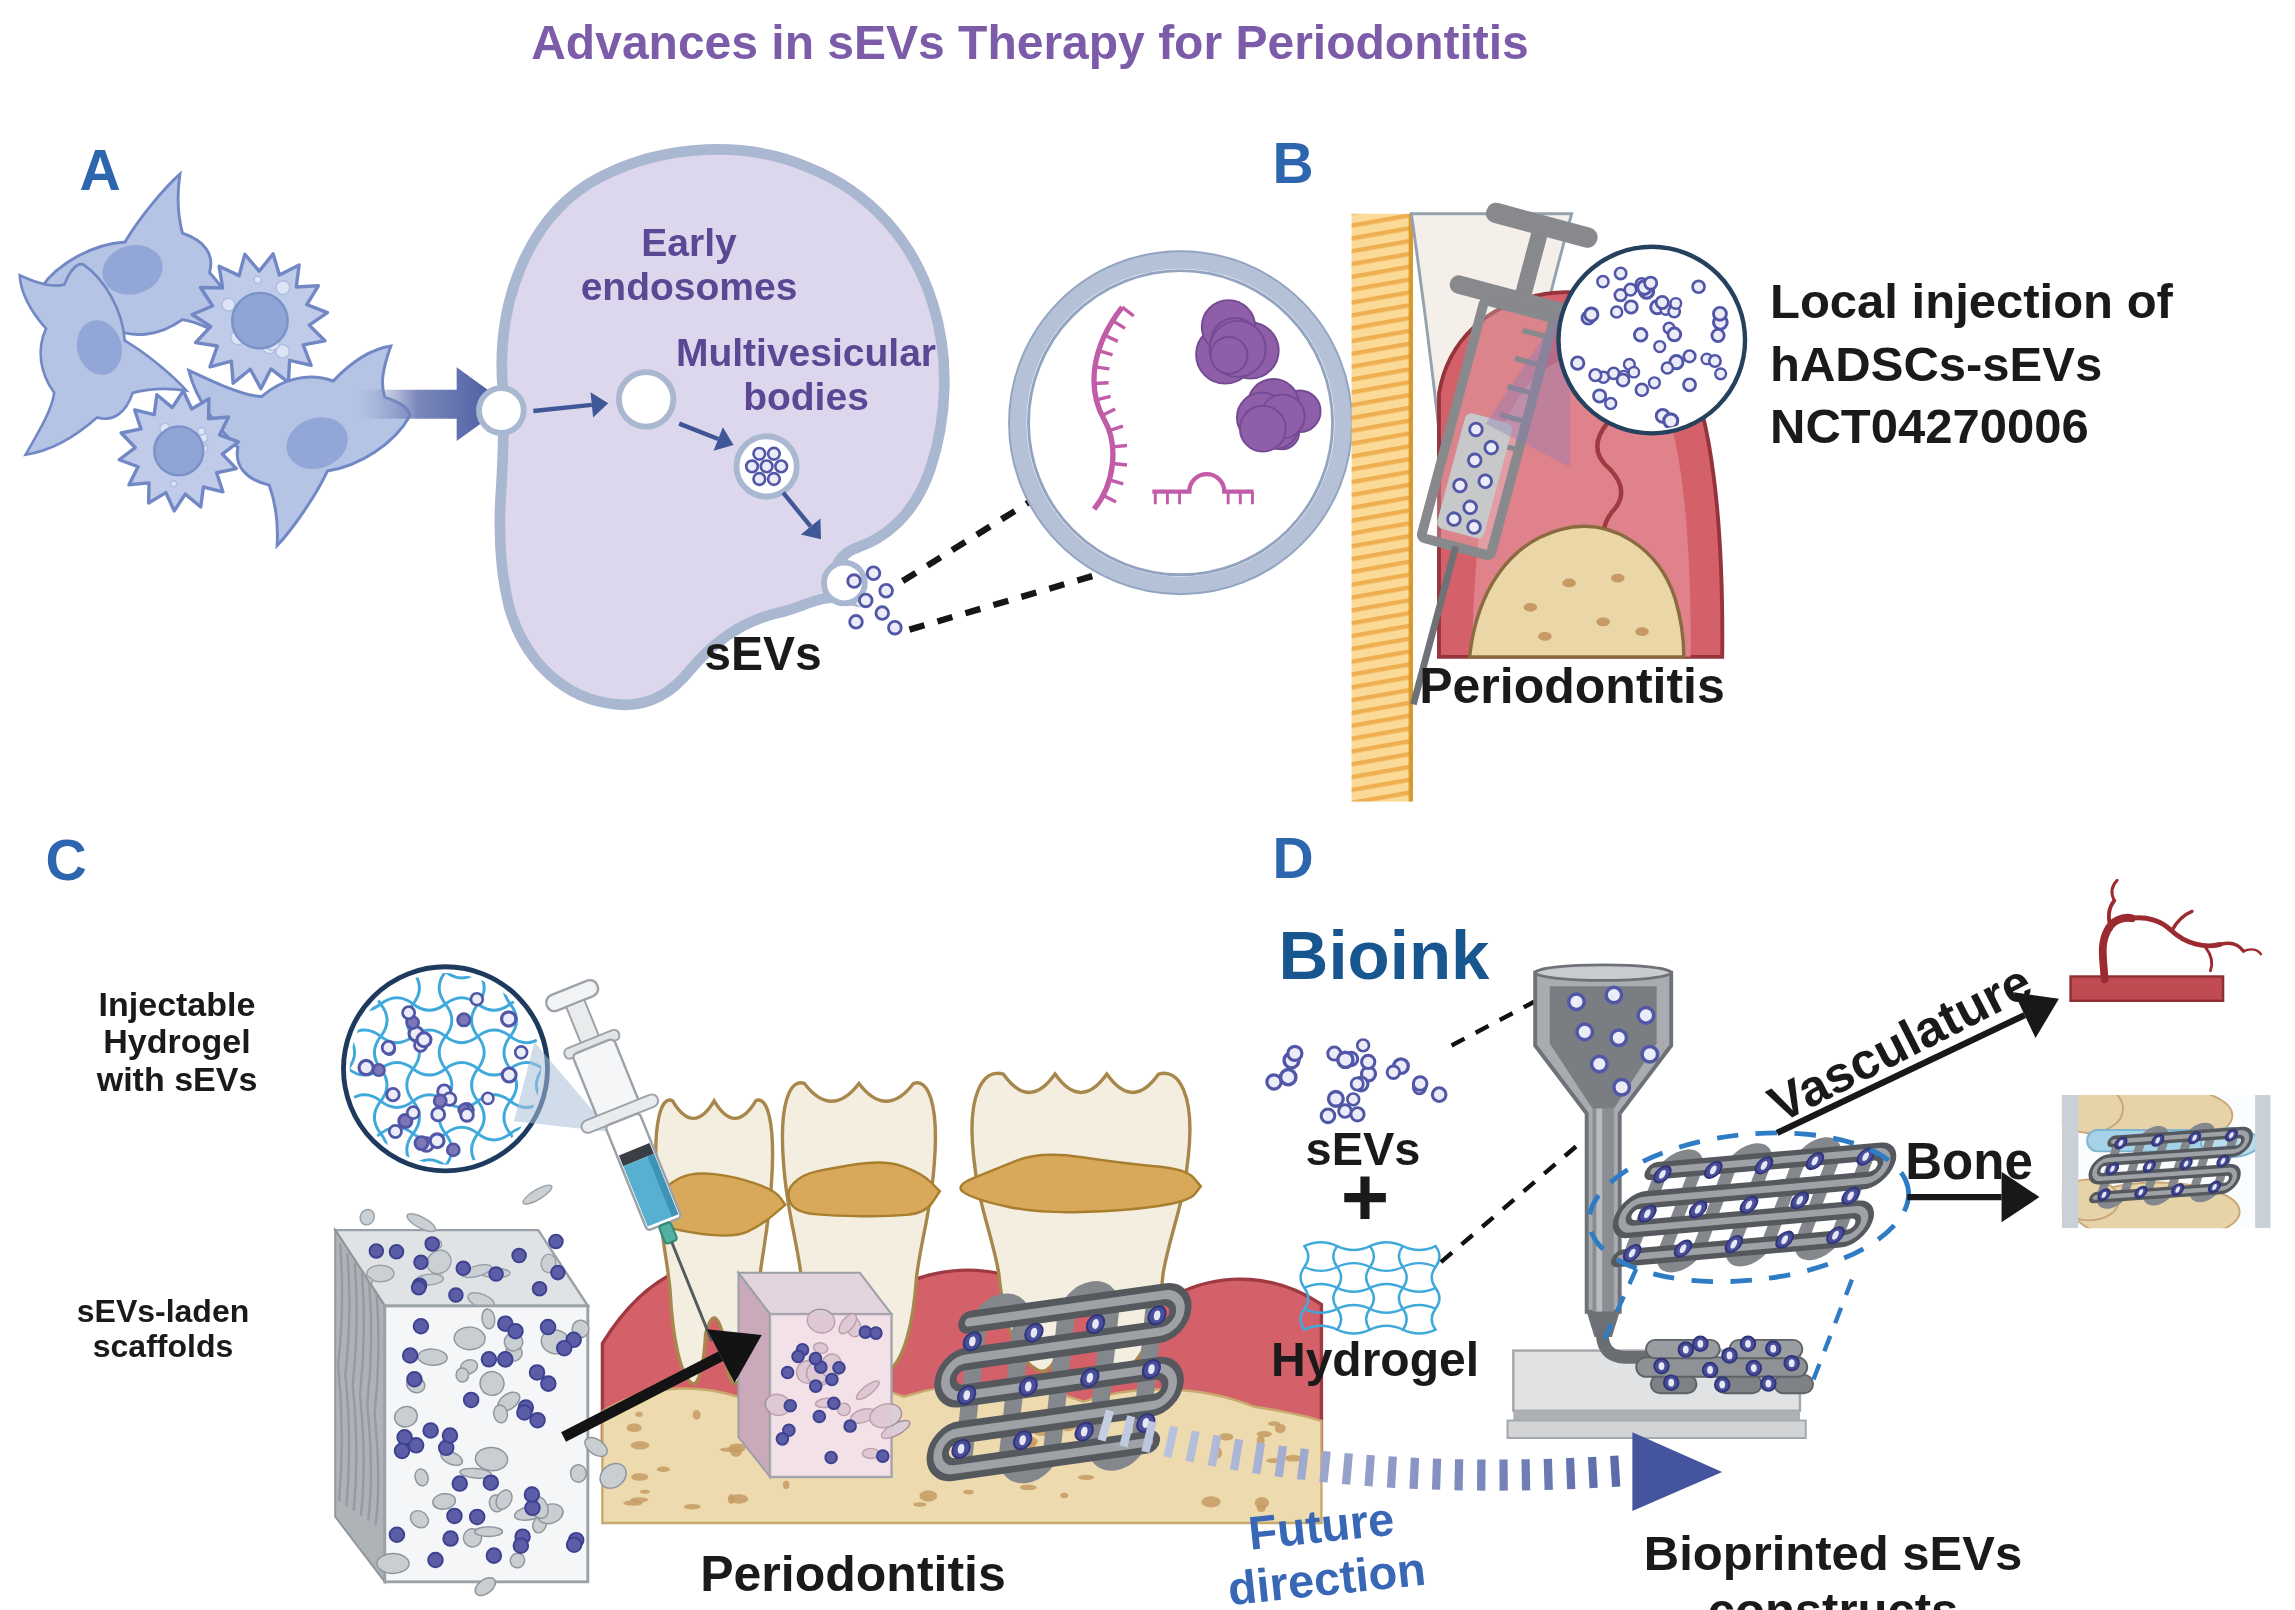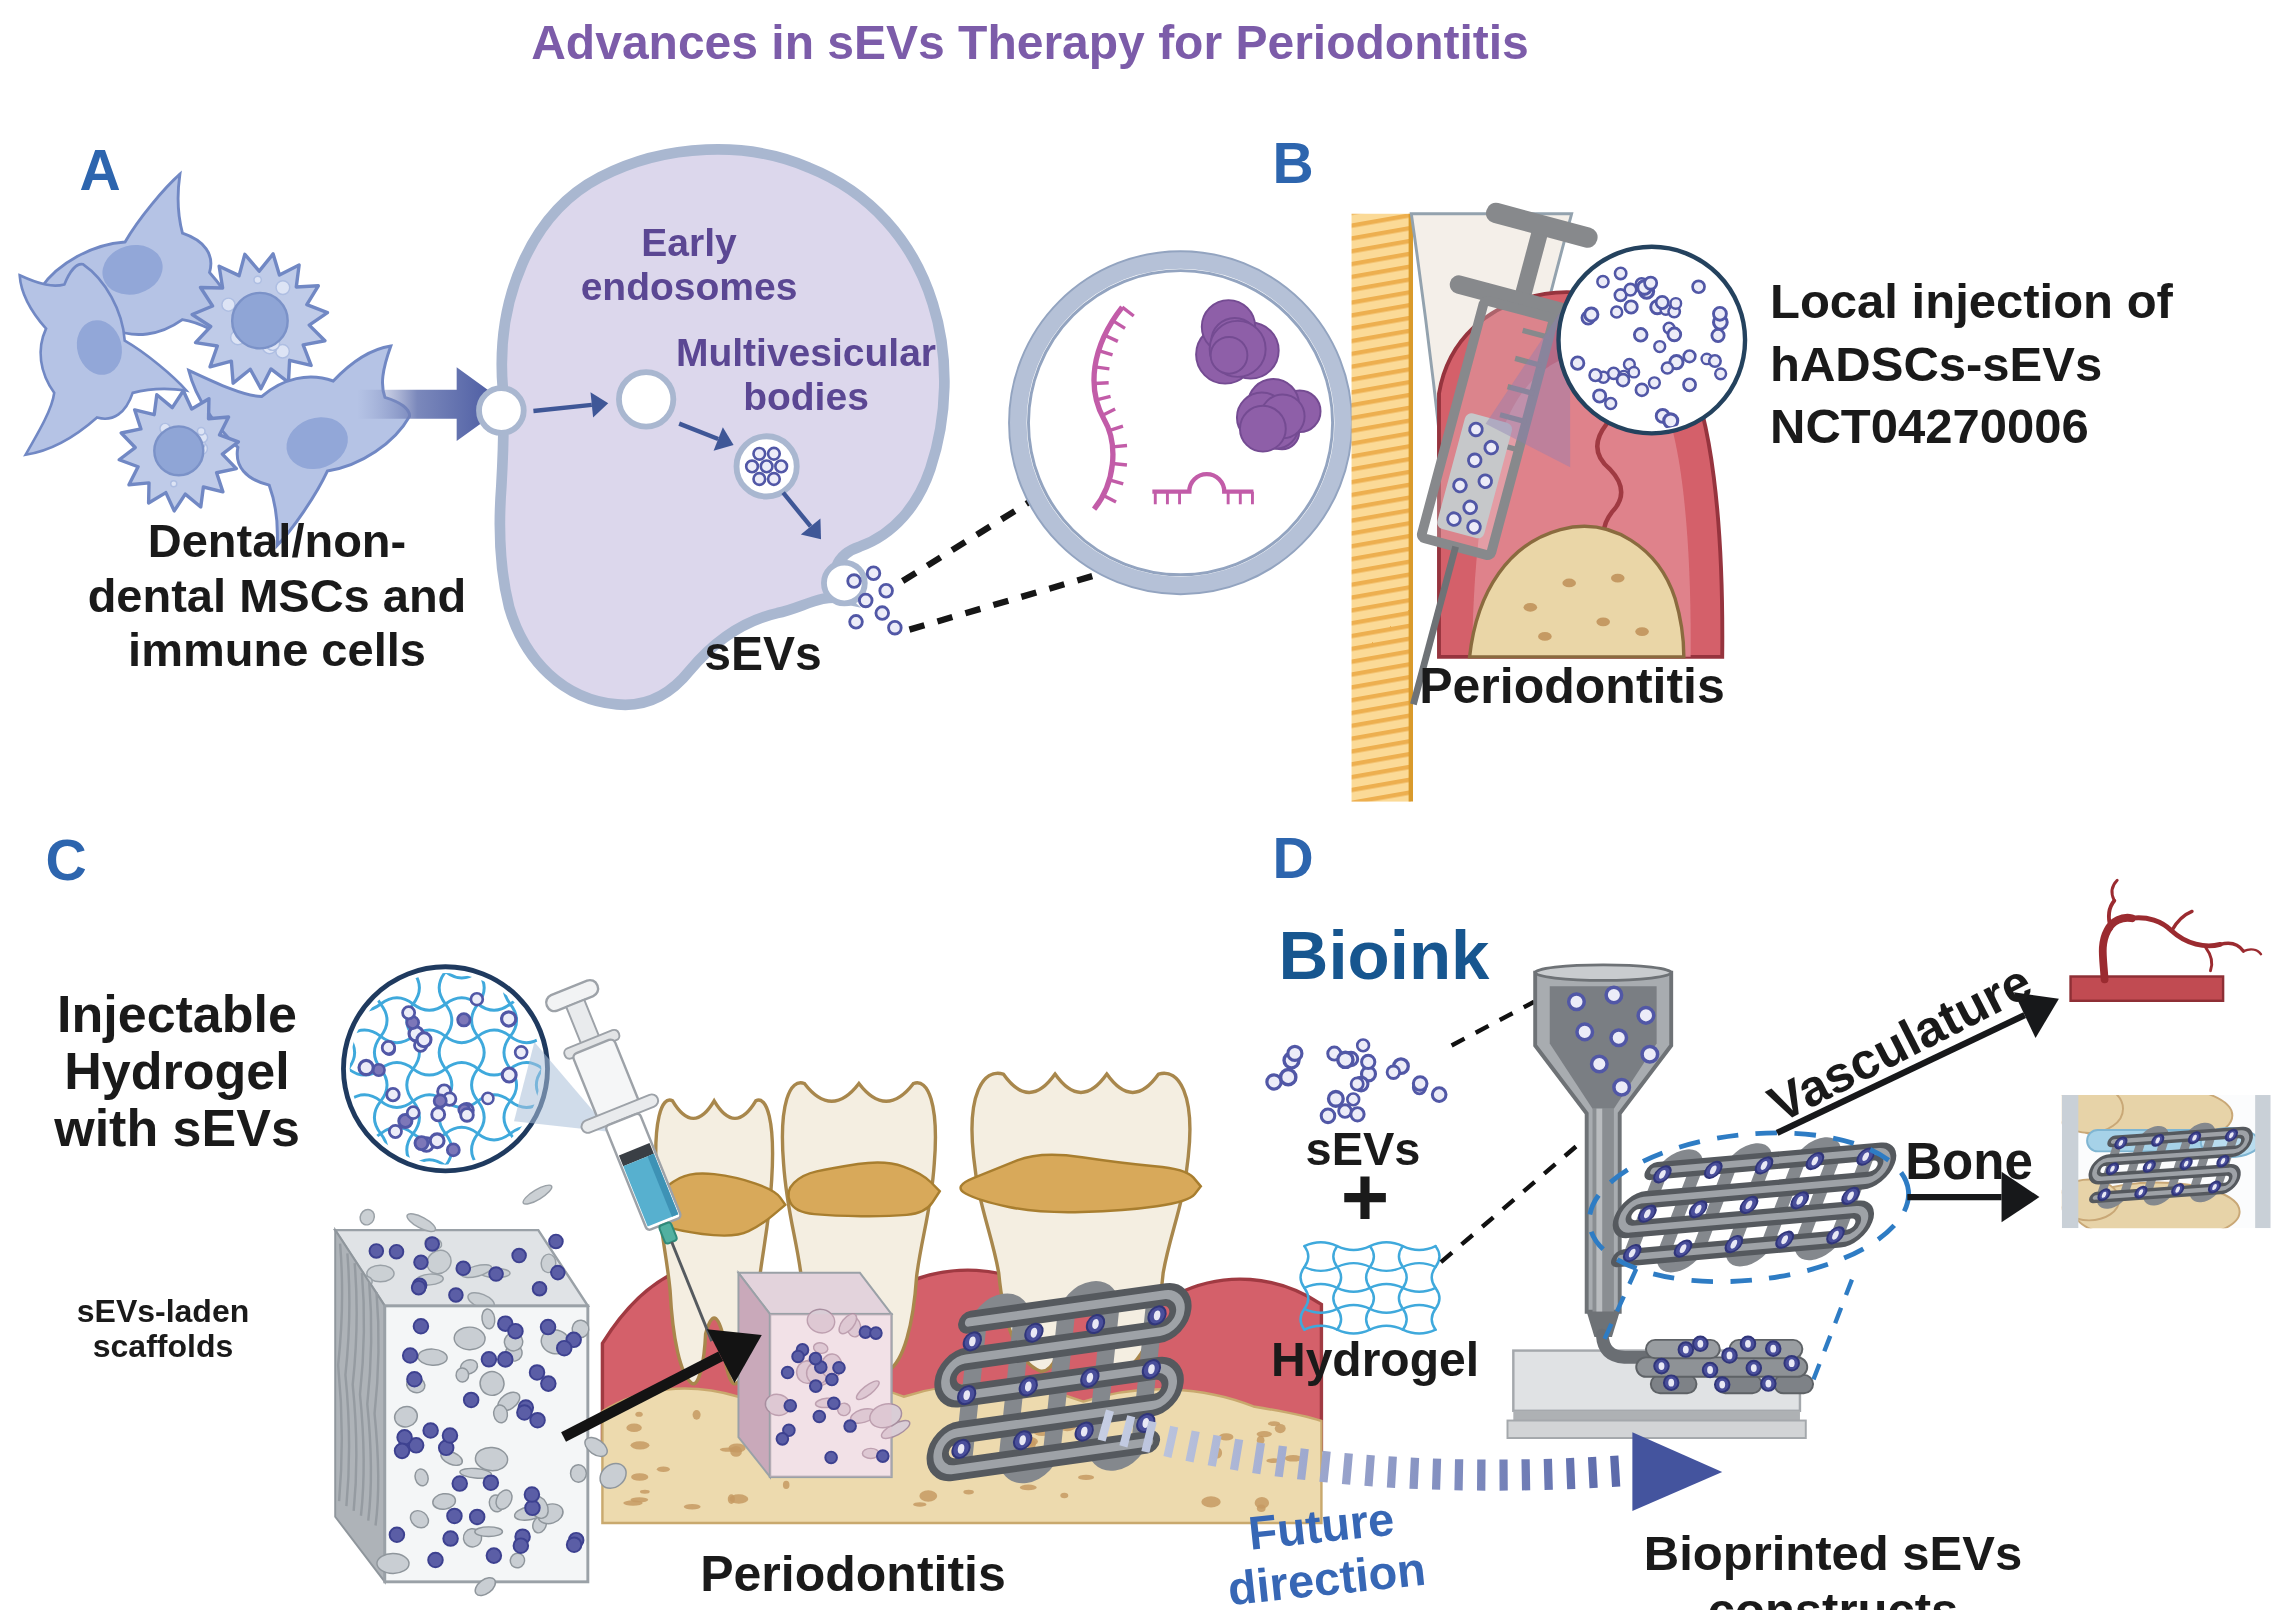--- a/index.html
+++ b/index.html
@@ -749,37 +749,34 @@
       </g>
     <g id="gD_future">
         <path d="M 2268,2932 C 2600,3026 2960,3054 3362,3026" fill="none" stroke="url(#fgrad)" stroke-width="64" stroke-dasharray="17 29"></path>
         <polygon points="3360,2948 3360,3110 3545,3030" fill="#44549E"></polygon>
       </g>
   </svg>
 
   <div class="txt title" style="left:1030px;top:14.6px;font-size:48px;">Advances in sEVs Therapy for Periodontitis</div>
 
   <div class="txt pl" style="left:100px;top:137px;font-size:57px;">A</div>
-  <div class="txt" style="left:277px;top:514px;font-size:47px;">Dental/non-
-dental MSCs and
-immune cells</div>
   <div class="txt purple" style="left:806px;top:331px;font-size:39px;line-height:1.12;">Multivesicular
 bodies</div>
   <div class="txt purple" style="left:689px;top:221px;font-size:39px;line-height:1.12;">Early
 endosomes</div>
   <div class="txt" style="left:763px;top:626px;font-size:48px;">sEVs</div>
 
   <div class="txt pl" style="left:1293px;top:130px;font-size:57px;">B</div>
   <div class="txt left" style="left:1770px;top:228px;font-size:49px;line-height:1.28;margin-top:42px;">Local injection of
 hADSCs-sEVs
 NCT04270006</div>
   <div class="txt" style="left:1572px;top:657px;font-size:50px;">Periodontitis</div>
 
   <div class="txt pl" style="left:66px;top:827px;font-size:57px;">C</div>
-  <div class="txt" style="left:177px;top:986px;font-size:52px;line-height:1.1;">Injectable
+  <div class="txt" style="left:177px;top:986px;font-size:34px;line-height:1.1;">Injectable
 Hydrogel
 with sEVs</div>
   <div class="txt" style="left:163px;top:1294px;font-size:32px;line-height:1.1;">sEVs-laden
 scaffolds</div>
   <div class="txt" style="left:853px;top:1545px;font-size:50px;">Periodontitis</div>
 
   <div class="txt pl" style="left:1293px;top:825px;font-size:57px;">D</div>
   <div class="txt bioink" style="left:1384px;top:916px;font-size:69px;">Bioink</div>
   <div class="txt" style="left:1363px;top:1122px;font-size:47px;">sEVs</div>
   <div class="txt" style="left:1365px;top:1156px;font-size:83px;line-height:1;">+</div>

